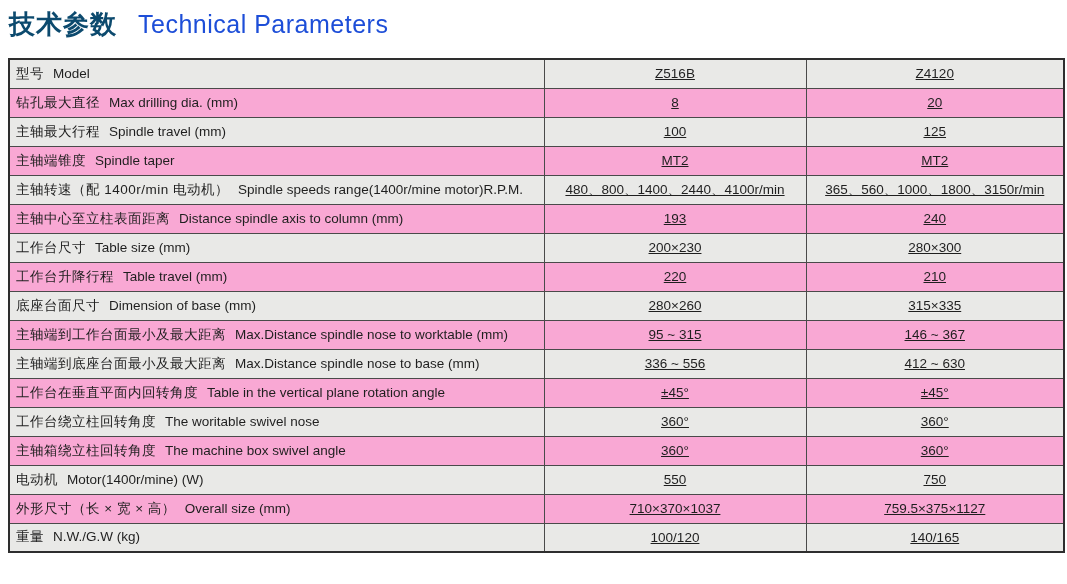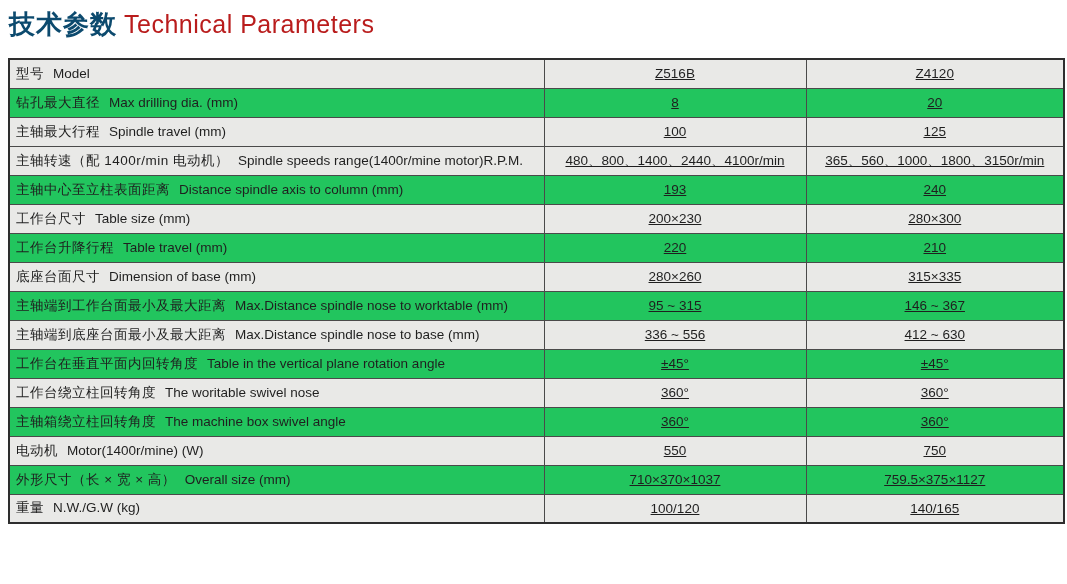--- a/index.html
+++ b/index.html
@@ -31,22 +31,22 @@
   }
   .title-zh{
     font-size:26px;
     font-weight:bold;
     letter-spacing:1px;
     color:#0c4a6e;
   }
   .title-en{
     font-size:25px;
     font-weight:normal;
-    margin-left:7px;
-    color:#b91c1c;
+    margin-left:21px;
+    color:#1d4ed8;
     letter-spacing:0.5px;
   }
   table.params{
     position:absolute;
     left:8px;
     top:58px;
     width:1055px;
     border-collapse:collapse;
     table-layout:fixed;
     border:2px solid var(--outer);
@@ -70,21 +70,21 @@
   }
   td.value-cell{
     text-align:center;
     font-size:13.5px;
     text-decoration:underline;
   }
   tr.shaded td{
     background:var(--shade);
   }
   tr.plain td{
-    background:#22c55e;
+    background:#f9a8d4;
   }
 </style>
 </head>
 <body>
 
 <div class="page">
   <div class="title">
     <span class="title-zh">技术参数</span><span class="title-en">Technical Parameters</span>
   </div>
 
@@ -102,20 +102,25 @@
   </tr>
         <tr class="plain">
     <td class="label-cell"><span class="zh">钻孔最大直径</span><span class="en">Max drilling dia. (mm)</span></td>
     <td class="value-cell">8</td>
     <td class="value-cell">20</td>
   </tr>
         <tr class="shaded">
     <td class="label-cell"><span class="zh">主轴最大行程</span><span class="en">Spindle travel (mm)</span></td>
     <td class="value-cell">100</td>
     <td class="value-cell">125</td>
+  </tr>
+        <tr class="plain">
+    <td class="label-cell"><span class="zh">主轴端锥度</span><span class="en">Spindle taper</span></td>
+    <td class="value-cell">MT2</td>
+    <td class="value-cell">MT2</td>
   </tr>
         <tr class="shaded">
     <td class="label-cell"><span class="zh">主轴转速（配 1400r/min 电动机）</span><span class="en">Spindle speeds range(1400r/mine motor)R.P.M.</span></td>
     <td class="value-cell">480、800、1400、2440、4100r/min</td>
     <td class="value-cell">365、560、1000、1800、3150r/min</td>
   </tr>
         <tr class="plain">
     <td class="label-cell"><span class="zh">主轴中心至立柱表面距离</span><span class="en">Distance spindle axis to column (mm)</span></td>
     <td class="value-cell">193</td>
     <td class="value-cell">240</td>

